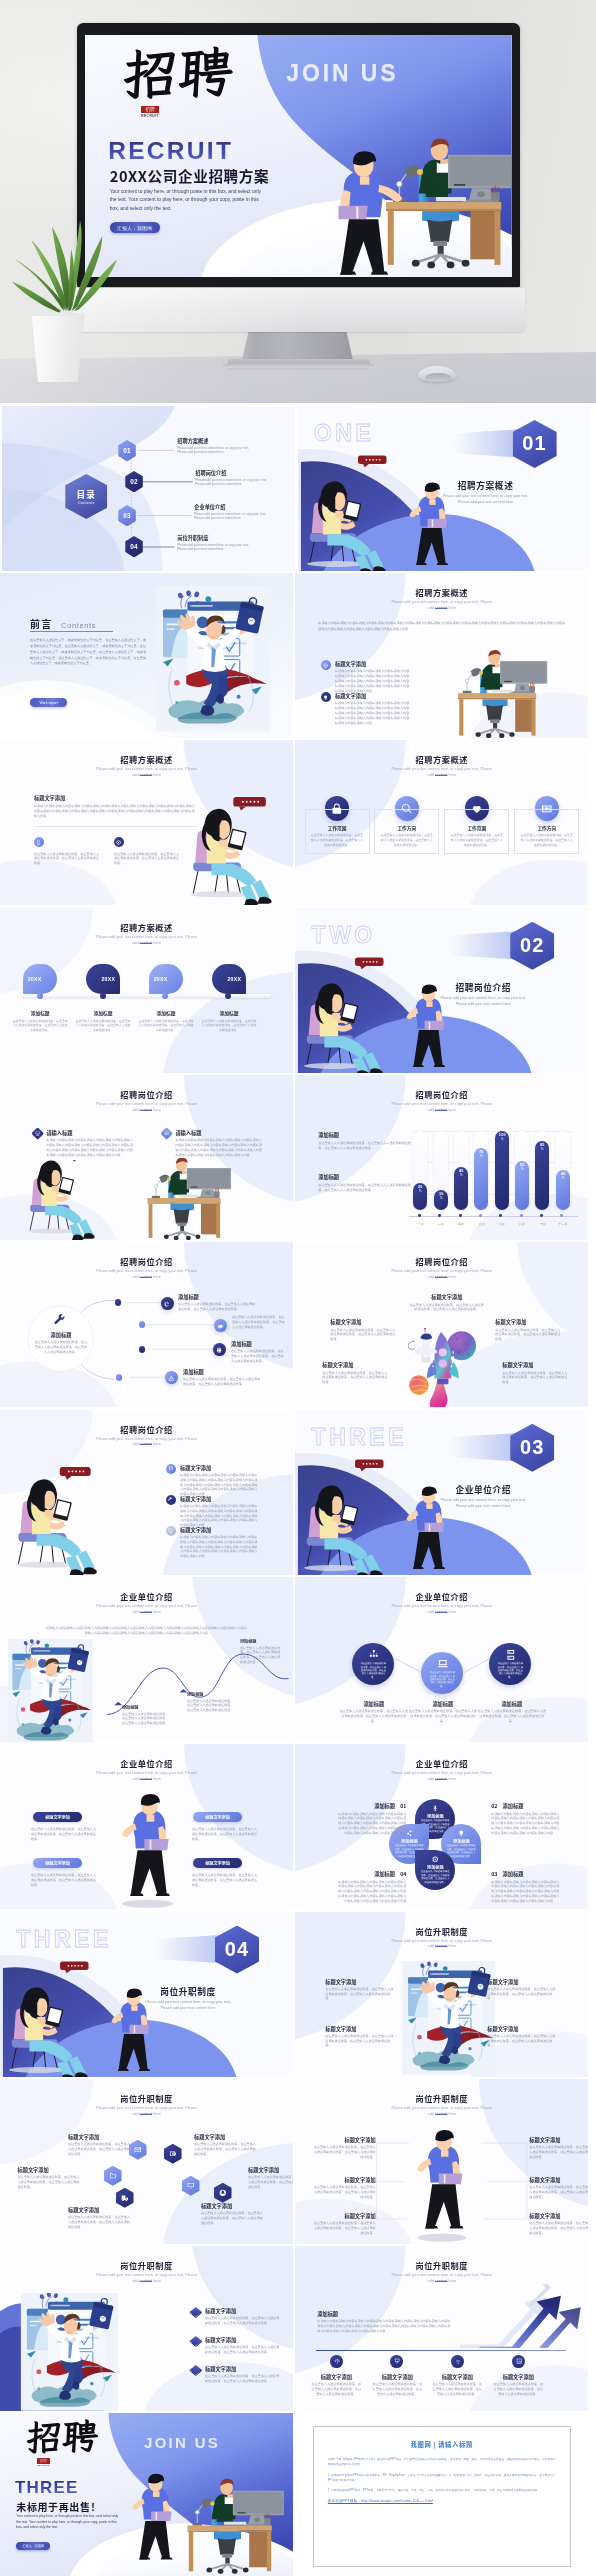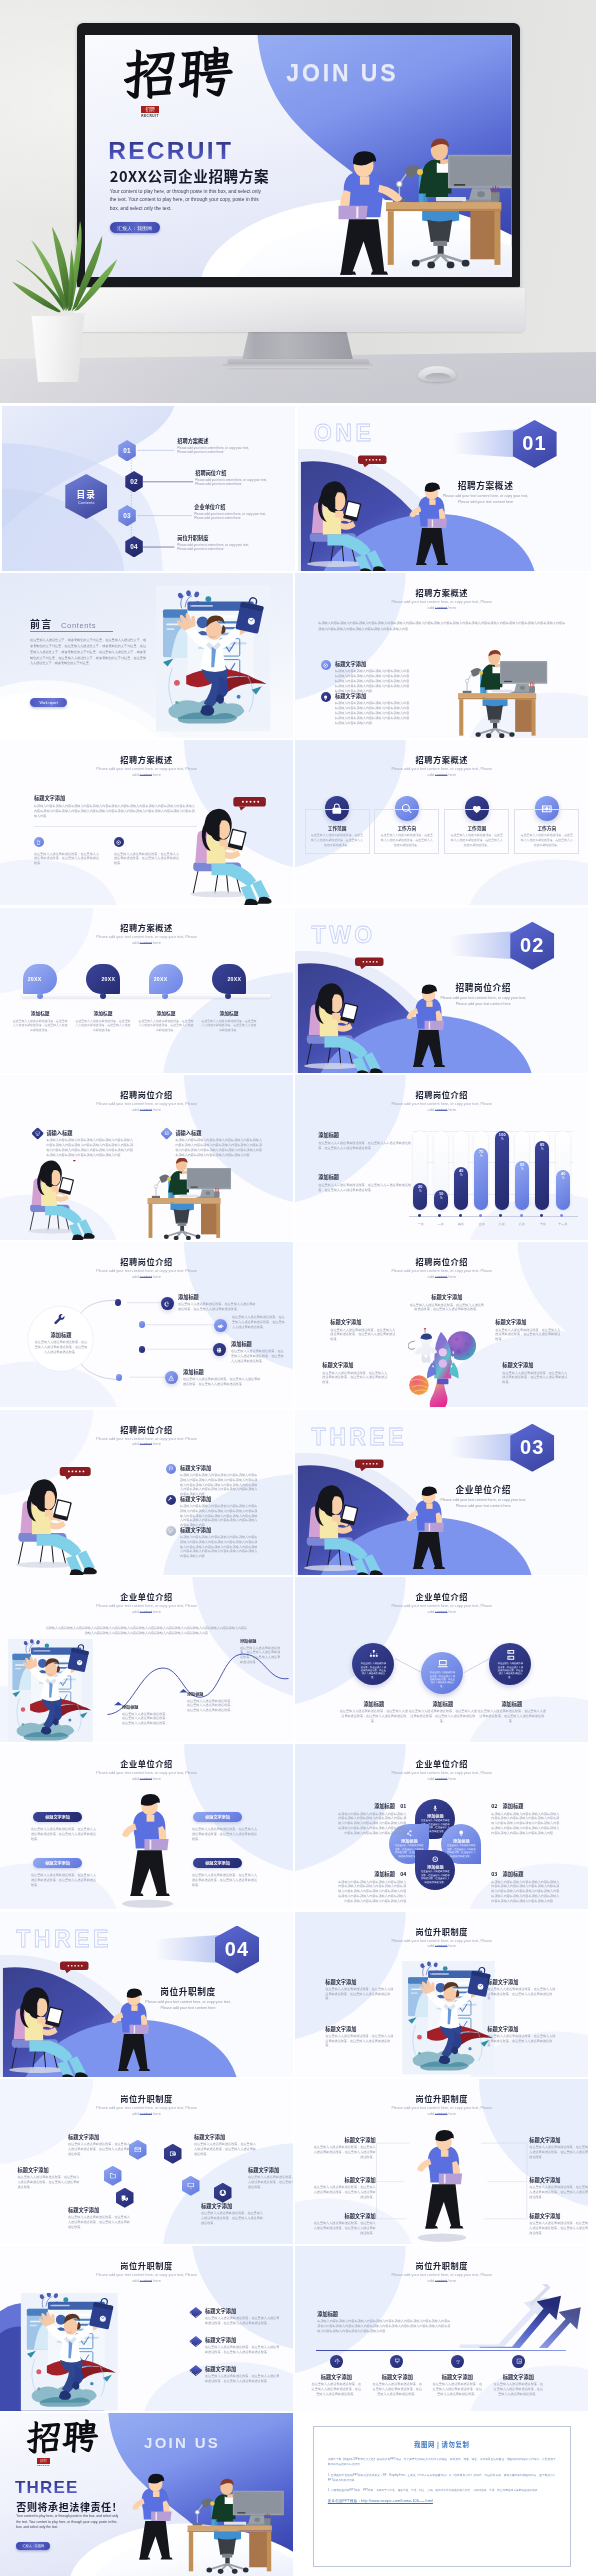--- a/index.html
+++ b/index.html
@@ -1628,39 +1628,39 @@
       <path d="M186 0 C188 34 200 72 230 106 C266 146 322 178 352 212 C368 232 374 262 372 283 L503 283 L503 0 Z" fill="url(#cbg)"></path>
       <path d="M503 283 L120 283 C126 258 150 234 190 216 C234 196 286 188 330 190 C392 192 458 212 503 238 Z" fill="#ffffff"></path>
       <path d="M503 283 L162 283 C168 264 192 244 228 230 C270 214 318 208 360 210 C414 212 466 228 503 250 Z" fill="url(#cwh)"></path>
     </svg>
     <div class="t-cn">招聘</div>
     <div class="t-seal">
       <div class="seal-box">招聘</div>
       <div class="seal-en">RECRUIT</div>
     </div>
     <div class="t-en">THREE</div>
-    <div class="t-sub">否则将承担法律责任！</div>
+    <div class="t-sub">未标用于再出售！</div>
     <div class="t-body">Your content to play here, or through poste in this box, and select only the text. Your content to play here, or through your copy, poste in this box, and select only the text.</div>
     <div class="t-btn">汇报人：我图网</div>
     <div class="t-join">JOIN US</div>
     <div style="position:absolute;left:99px;top:0;width:194px;height:165px">
       <svg width="194" height="165" viewBox="0 0 333 283">
         <g transform="translate(152,100) scale(0.54)">
               <use href="#deskScene"></use>
             </g>
         <g transform="translate(62,109) scale(0.625)">
               <use href="#walkMan"></use>
             </g>
       </svg>
     </div>
   </div>
 </div>
 <div class="slide">
   <div class="cr-box">
-    <div class="cr-t">我图网 | 请勿复制</div>
+    <div class="cr-t">我图网 | 请输入标题</div>
     <div class="cr-p">感谢您下载【我图网-VIP专属会员文档】提供的原创PPT作品。为了保障您的网站及原创作者的权益，请勿复制、传播、销售、否则将承担法律责任：我图网的创作是设计行规范，按照授权下载仅限作品授权实际的使用。</div>
     <div class="cr-p">1. 在我图网出售热销PPT模板及交换模板受（RF：Royalty-Free）正版受《中华人民共和国著作法》及《世界版权公约》的保护，作品的所有权、版权及著作权归我图网所有，图下载的设计PPT模板未制新使用权。</div>
     <div class="cr-p">2. 不要我在图模板PPT模板、PPT素材、未标用于再出售、修改出租、出籍、转让、分销、发布作者作为其他的加入使用、不得转授权。出资、转让作单独或者其单独提供源模板。</div>
     <div class="cr-l">更多精品PPT模版：http://www.ooopic.com/home-106----.html</div>
   </div>
 </div>
   </div>
 
 
 </body></html>

